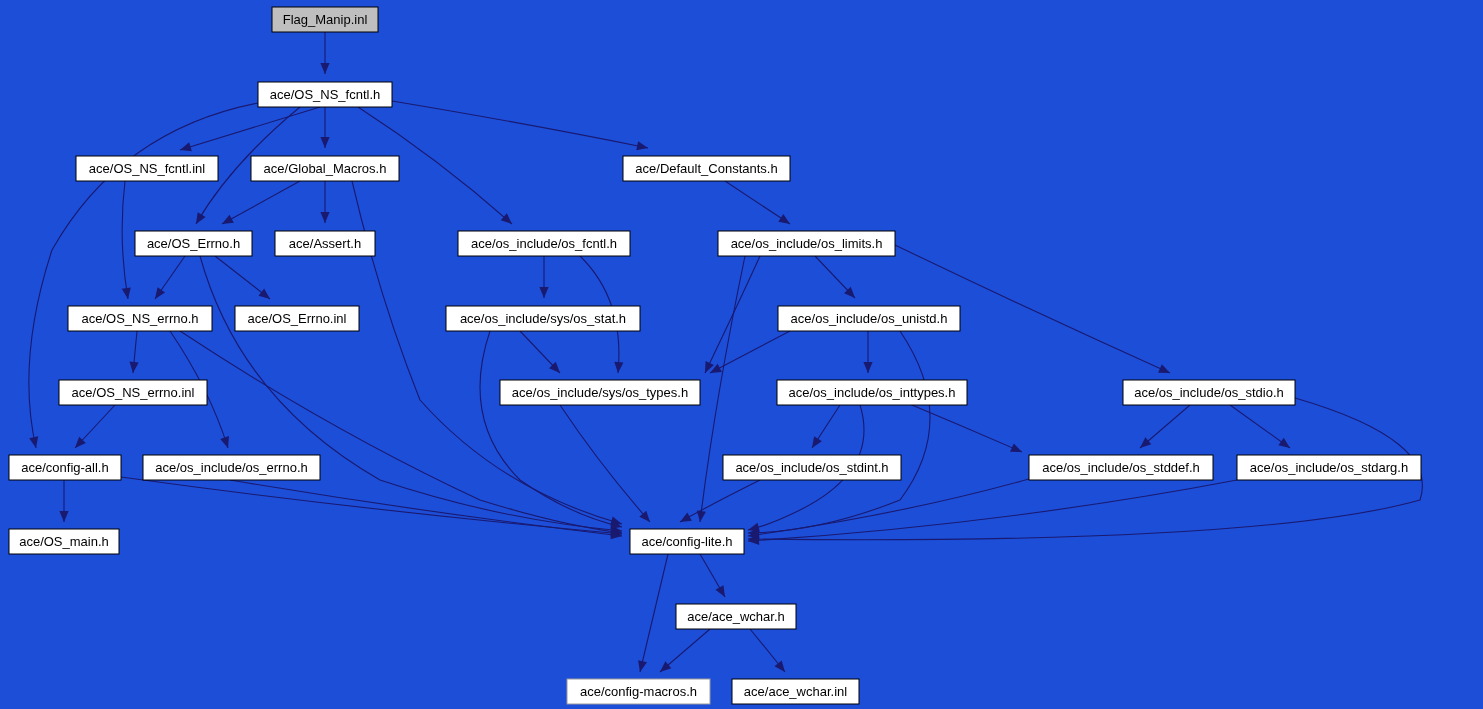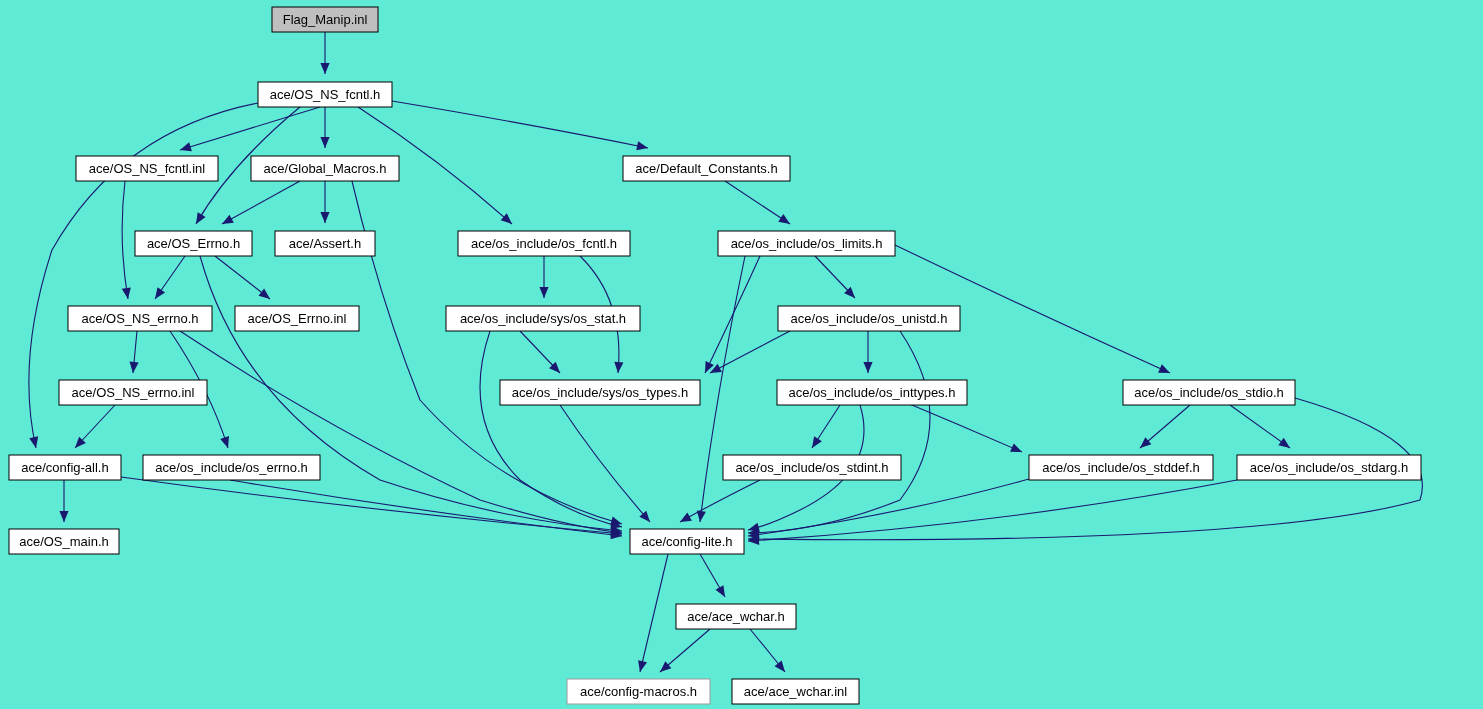--- a/index.html
+++ b/index.html
@@ -1,17 +1,17 @@
 <!DOCTYPE html>
 <html><head>
 <meta charset="utf-8">
 <style>
   html,body{margin:0;padding:0;background:#ffffff;}
   body{font-family:"Liberation Sans", sans-serif;}
-  #graph-wrap{position:relative;width:1483px;height:709px;background:#5eead4;overflow:hidden;}
+  #graph-wrap{position:relative;width:1483px;height:709px;background:#1d4ed8;overflow:hidden;}
   svg#graph{position:absolute;left:0;top:0;width:1483px;height:709px;display:block;}
   .node-rect{fill:#ffffff;stroke:#000000;stroke-width:1;}
   .node-rect.highlight{fill:#bfbfbf;stroke:#000000;}
   .node-rect.dim{fill:#ffffff;stroke:#9a9a9a;}
   .node-label{font-family:"Liberation Sans", sans-serif;font-size:13px;fill:#000000;
     text-anchor:middle;dominant-baseline:middle;pointer-events:none;}
   .edge{fill:none;stroke:#191970;stroke-width:1.1;}
   .arrow{fill:#191970;stroke:none;}
 </style>
 </head>

